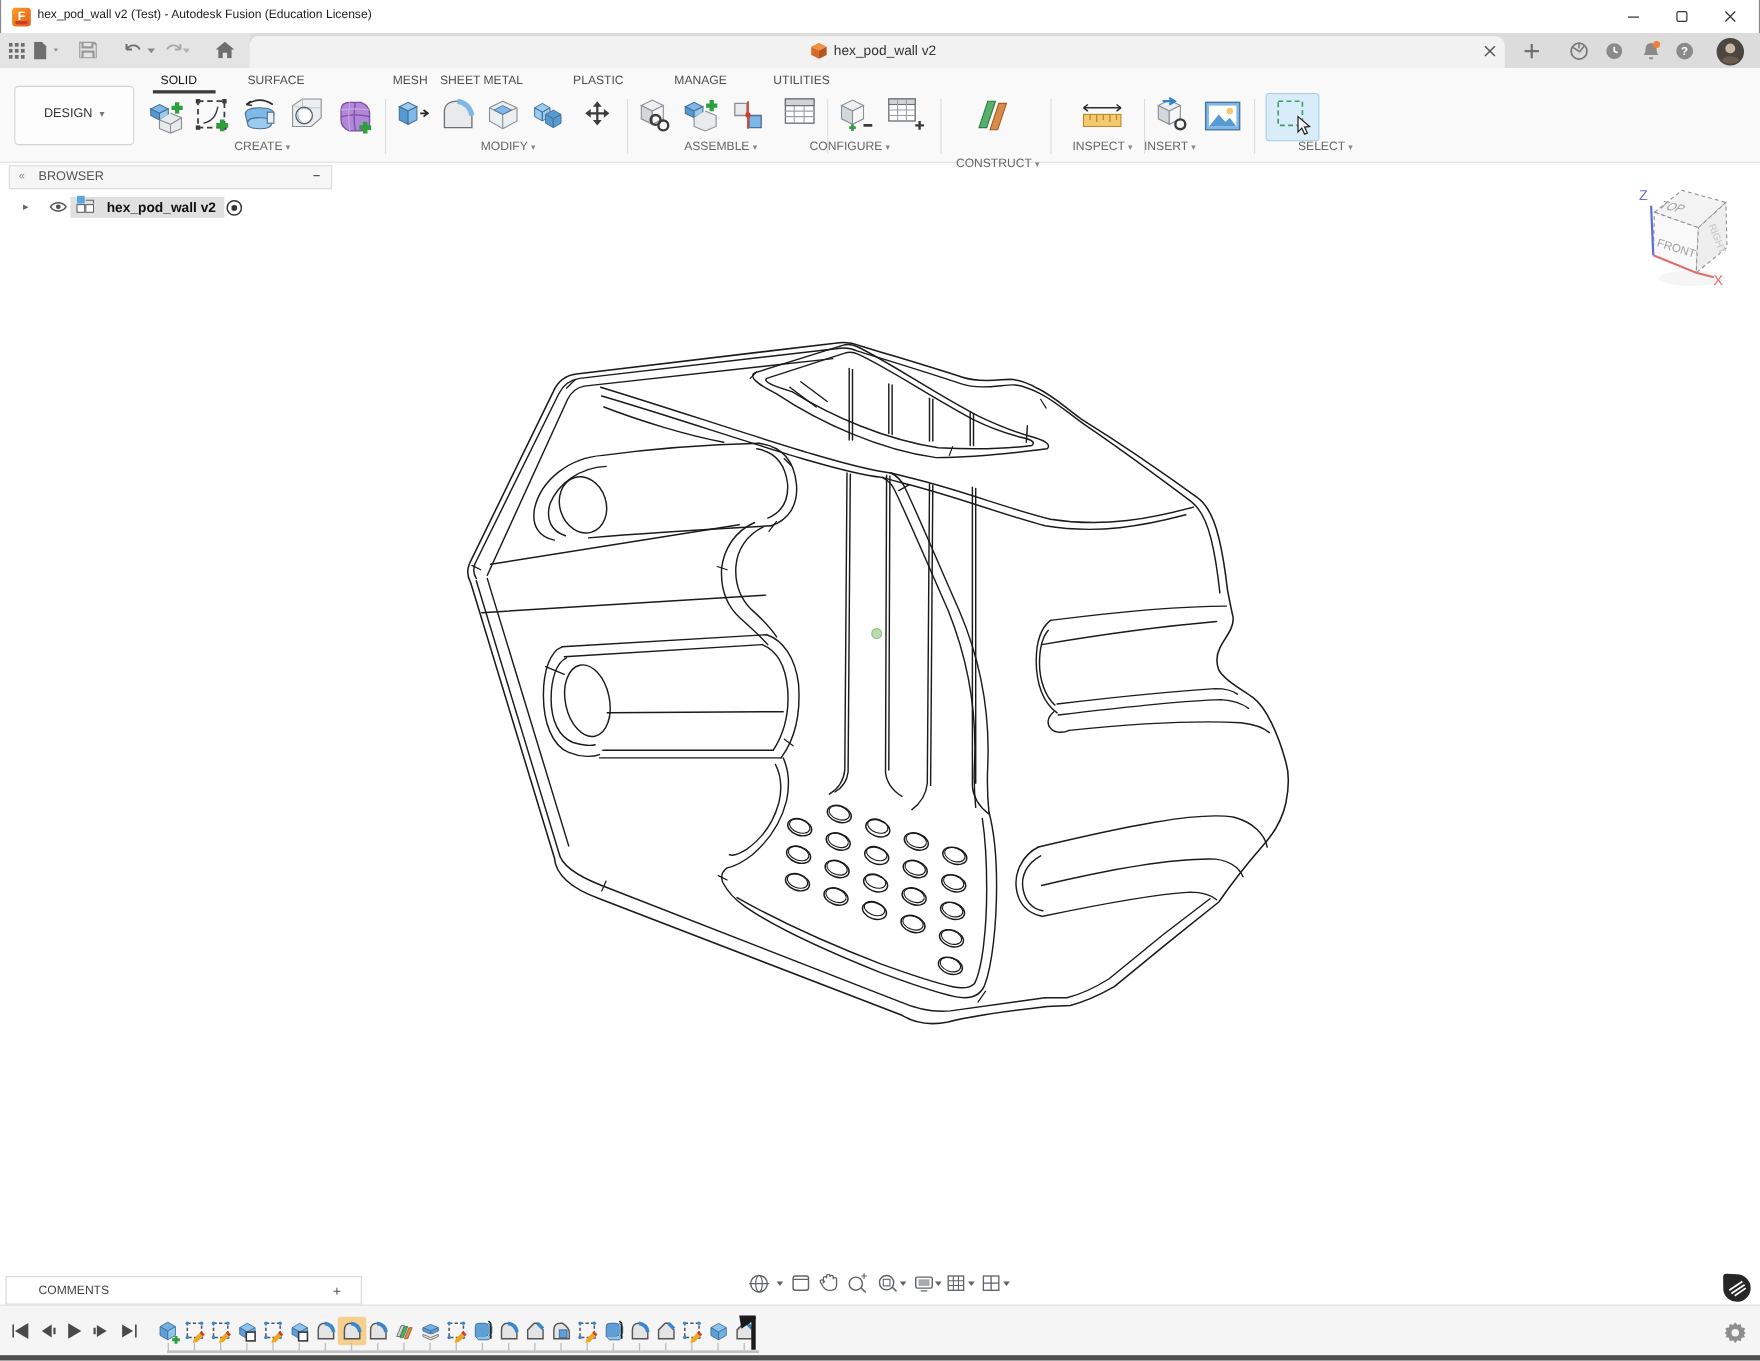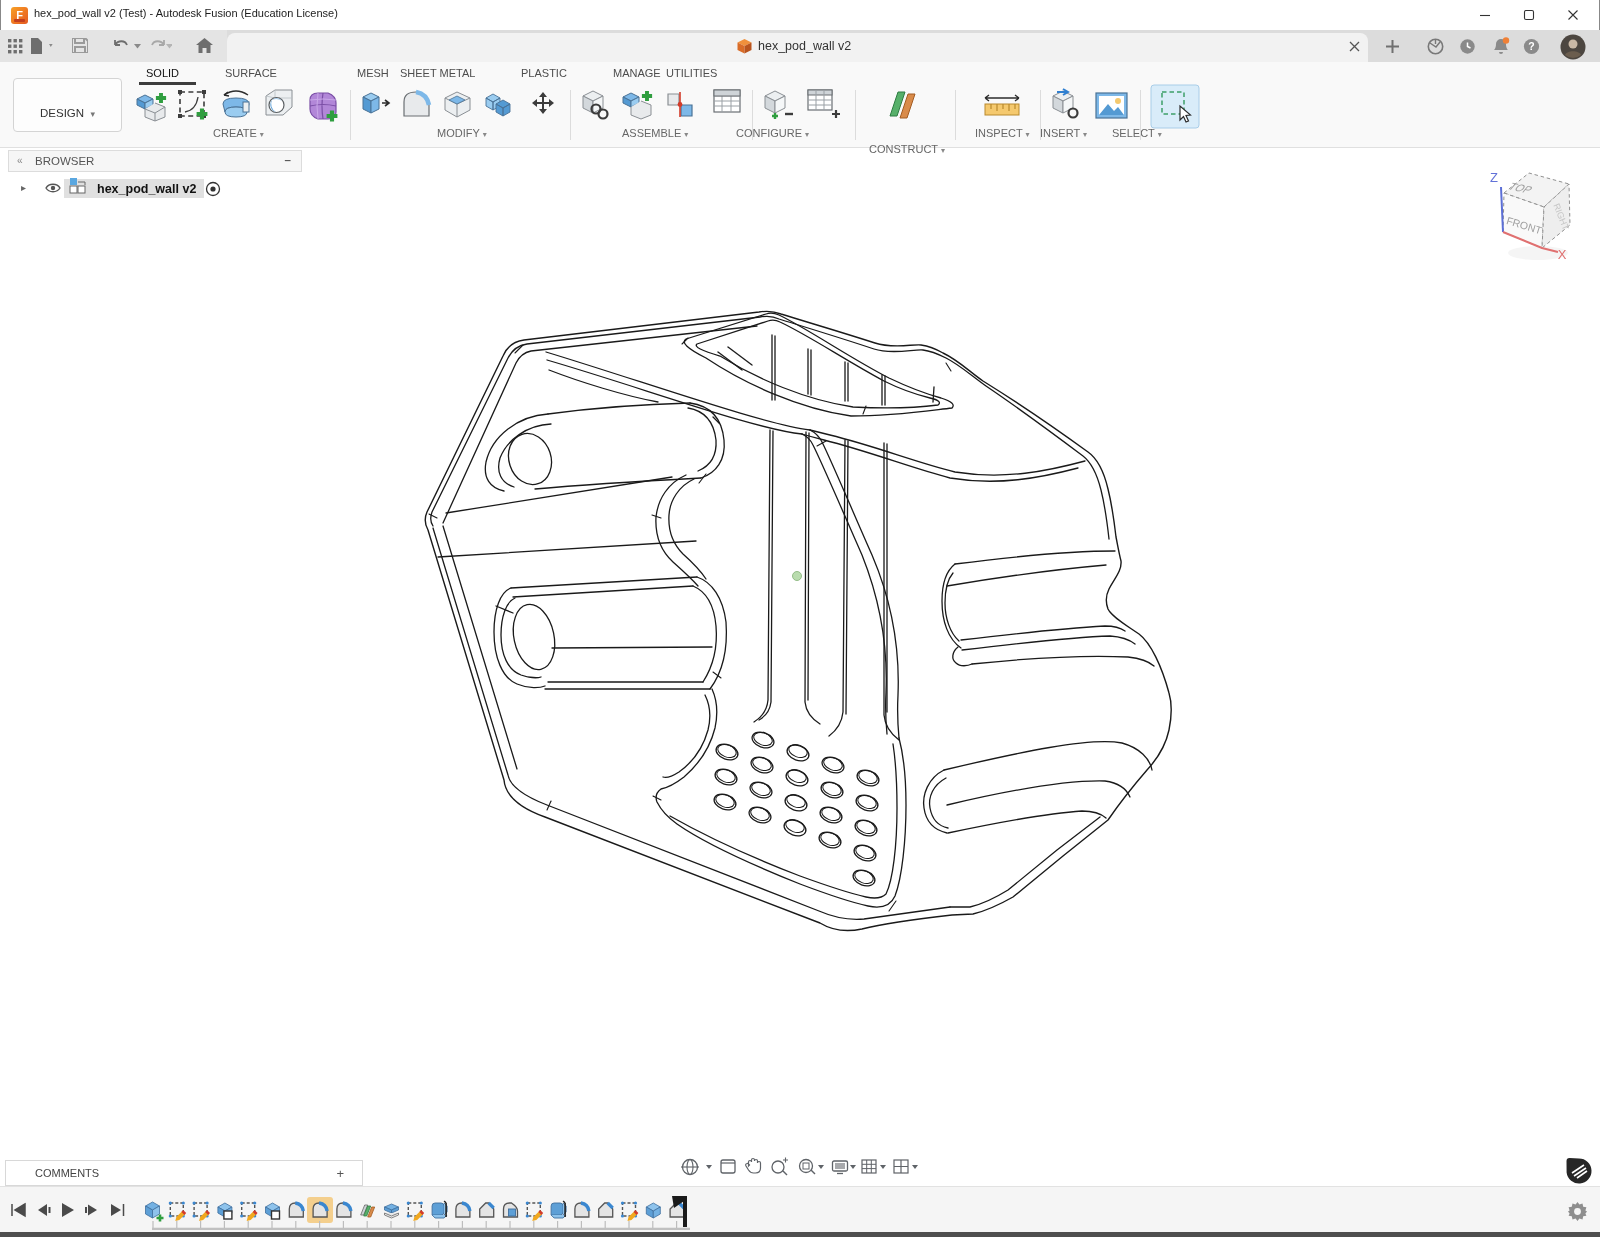--- a/index.html
+++ b/index.html
@@ -13,28 +13,28 @@
 .winbtn { top:8px; width:14px; height:14px; color:#333; }
 
 #quickbar { left:0; top:30px; width:1600px; height:32px; background:#e4e4e4; }
 #tabstrip { left:227px; top:0px; width:1373px; height:32px; background:#dcdcdc; }
 #doctab { left:0px; top:3px; width:1141px; height:29px; background:#f2f2f2; border-radius:8px 8px 0 0; }
 
 #ribbon { left:0; top:62px; width:1600px; height:86px; background:#f9f9f9; border-bottom:1px solid #e0e0e0;}
 .rtab { top:5px; font-size:11px; color:#4d4d4d; }
 .glabel { top:65px; font-size:11px; color:#666; white-space:nowrap; }
 .gsep { top:28px; width:1px; height:50px; background:#dcdcdc; }
-#designbtn { left:13px; top:16px; width:109px; height:54px; background:#fdfdfd; border:1px solid #d4d4d4; border-radius:4px; font-size:11.5px; color:#333; text-align:center; line-height:68px; }
+#designbtn { left:13px; top:16px; width:109px; height:54px; background:#fdfdfd; border:1px solid #d4d4d4; border-radius:4px; font-size:11.5px; color:#333; text-align:center; line-height:48px; }
 
 #browser-h { left:8px; top:150px; width:294px; height:22px; background:#f6f6f6; border:1px solid #dcdcdc; font-size:11.5px; color:#555; }
 #browser-row { left:64px; top:179px; width:140px; height:19px; background:#e0e0e0; }
 
 #bottomstrip { left:0; top:1186px; width:1600px; height:46px; background:#f5f5f5; border-top:1px solid #e2e2e2; }
 #winbottom { left:0; top:1232px; width:1600px; height:5px; background:#4e4e4e; }
-#comments { left:5px; top:1160px; width:358px; height:26px; background:#fff; border:1px solid #d8d8d8; font-size:11px; color:#444; }
+#comments { left:5px; top:1160px; width:324px; height:26px; background:#fff; border:1px solid #d8d8d8; font-size:11px; color:#444; }
 #timeline-track { left:152px; top:1228px; width:538px; height:2px; background:#c0c0c0; }
 </style>
 </head>
 <body>
 
 <div id="titlebar" class="abs">
   <div id="flogo" class="abs">F</div>
   <div id="title-text" class="abs">hex_pod_wall v2 (Test) - Autodesk Fusion (Education License)</div>
   <svg class="abs winbtn" style="left:1477px;" viewBox="0 0 14 14">
       <path d="M2 7.5 H12" stroke="#333" stroke-width="1.1" fill="none"></path>
@@ -123,30 +123,30 @@
 </div>
 
 <div id="ribbon" class="abs">
   <div class="abs rtab" style="left:146px;color:#111;">SOLID</div>
   <div class="abs" style="left:139px;top:20px;width:57px;height:3px;background:#3c3c3c;"></div>
   <div class="abs rtab" style="left:225px;">SURFACE</div>
   <div class="abs rtab" style="left:322px;margin-left:35px;">MESH</div>
   <div class="abs rtab" style="left:400px;">SHEET METAL</div>
   <div class="abs rtab" style="left:521px;">PLASTIC</div>
   <div class="abs rtab" style="left:613px;">MANAGE</div>
-  <div class="abs rtab" style="left:666px;">UTILITIES</div>
+  <div class="abs rtab" style="left:703px;">UTILITIES</div>
   <div id="designbtn" class="abs">DESIGN&nbsp;&nbsp;<span style="color:#777;font-size:9px;">▾</span></div>
   <div class="abs glabel" style="left:213px;">CREATE <span style="color:#888;font-size:8px;">▾</span></div>
   <div class="abs glabel" style="left:437px;">MODIFY <span style="color:#888;font-size:8px;">▾</span></div>
   <div class="abs glabel" style="left:622px;">ASSEMBLE <span style="color:#888;font-size:8px;">▾</span></div>
   <div class="abs glabel" style="left:736px;">CONFIGURE <span style="color:#888;font-size:8px;">▾</span></div>
   <div class="abs glabel" style="left:869px;margin-top:16px;">CONSTRUCT <span style="color:#888;font-size:8px;">▾</span></div>
   <div class="abs glabel" style="left:975px;">INSPECT <span style="color:#888;font-size:8px;">▾</span></div>
   <div class="abs glabel" style="left:1040px;">INSERT <span style="color:#888;font-size:8px;">▾</span></div>
-  <div class="abs glabel" style="left:1112px;">SELECT <span style="color:#888;font-size:8px;">▾</span></div>
+  <div class="abs glabel" style="left:1180px;">SELECT <span style="color:#888;font-size:8px;">▾</span></div>
   <div class="abs gsep" style="left:350px;"></div>
   <div class="abs gsep" style="left:570px;"></div>
   <div class="abs gsep" style="left:752px;"></div>
   <div class="abs gsep" style="left:855px;"></div>
   <div class="abs gsep" style="left:955px;"></div>
   <div class="abs gsep" style="left:1040px;"></div>
   <div class="abs gsep" style="left:1140px;"></div>
   <div id="ribbon-icons" class="abs" style="left:0;top:0;width:1600px;height:86px;"><svg width="1600" height="86" viewBox="0 62 1600 86">
         <g transform="translate(137,90)">
           <path d="M0,9 L8,5 L16,9 L8,13 Z" fill="#7db8e8" stroke="#4a7296" stroke-width="1"></path>

